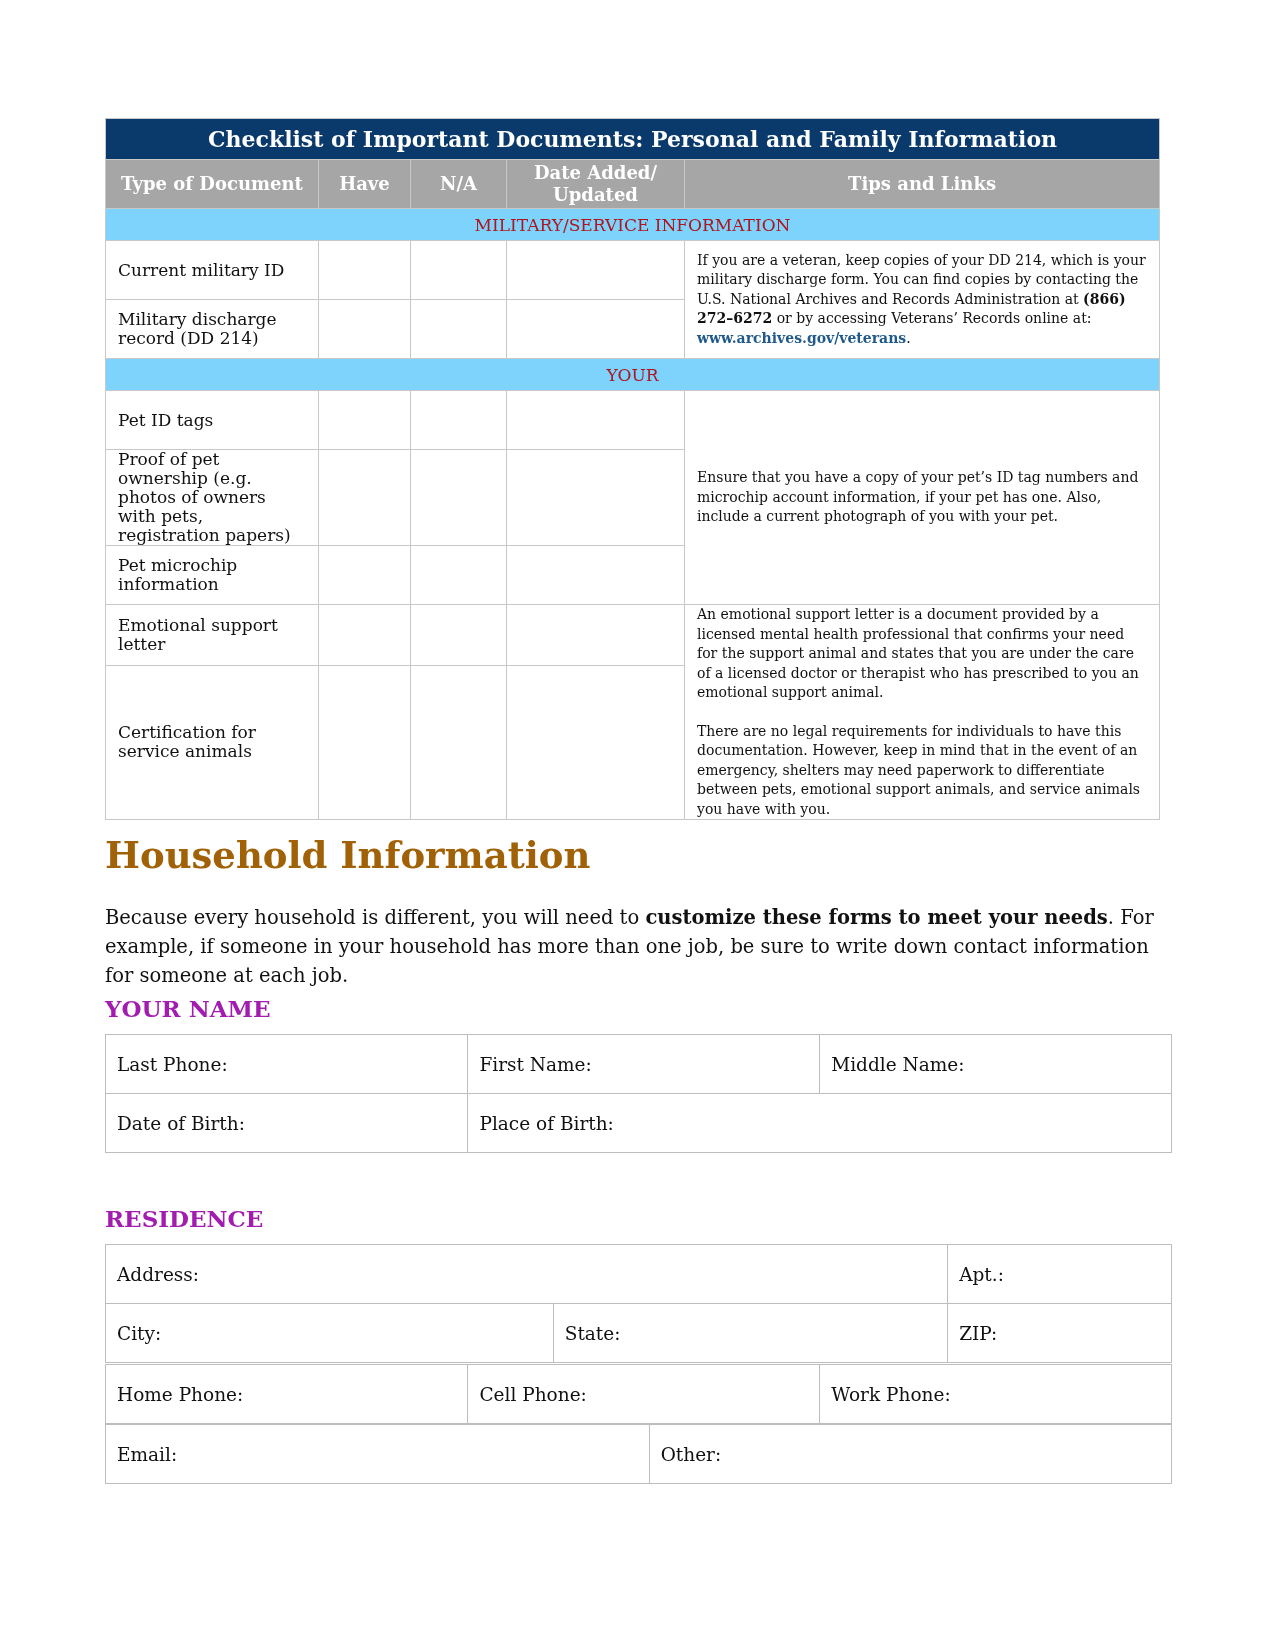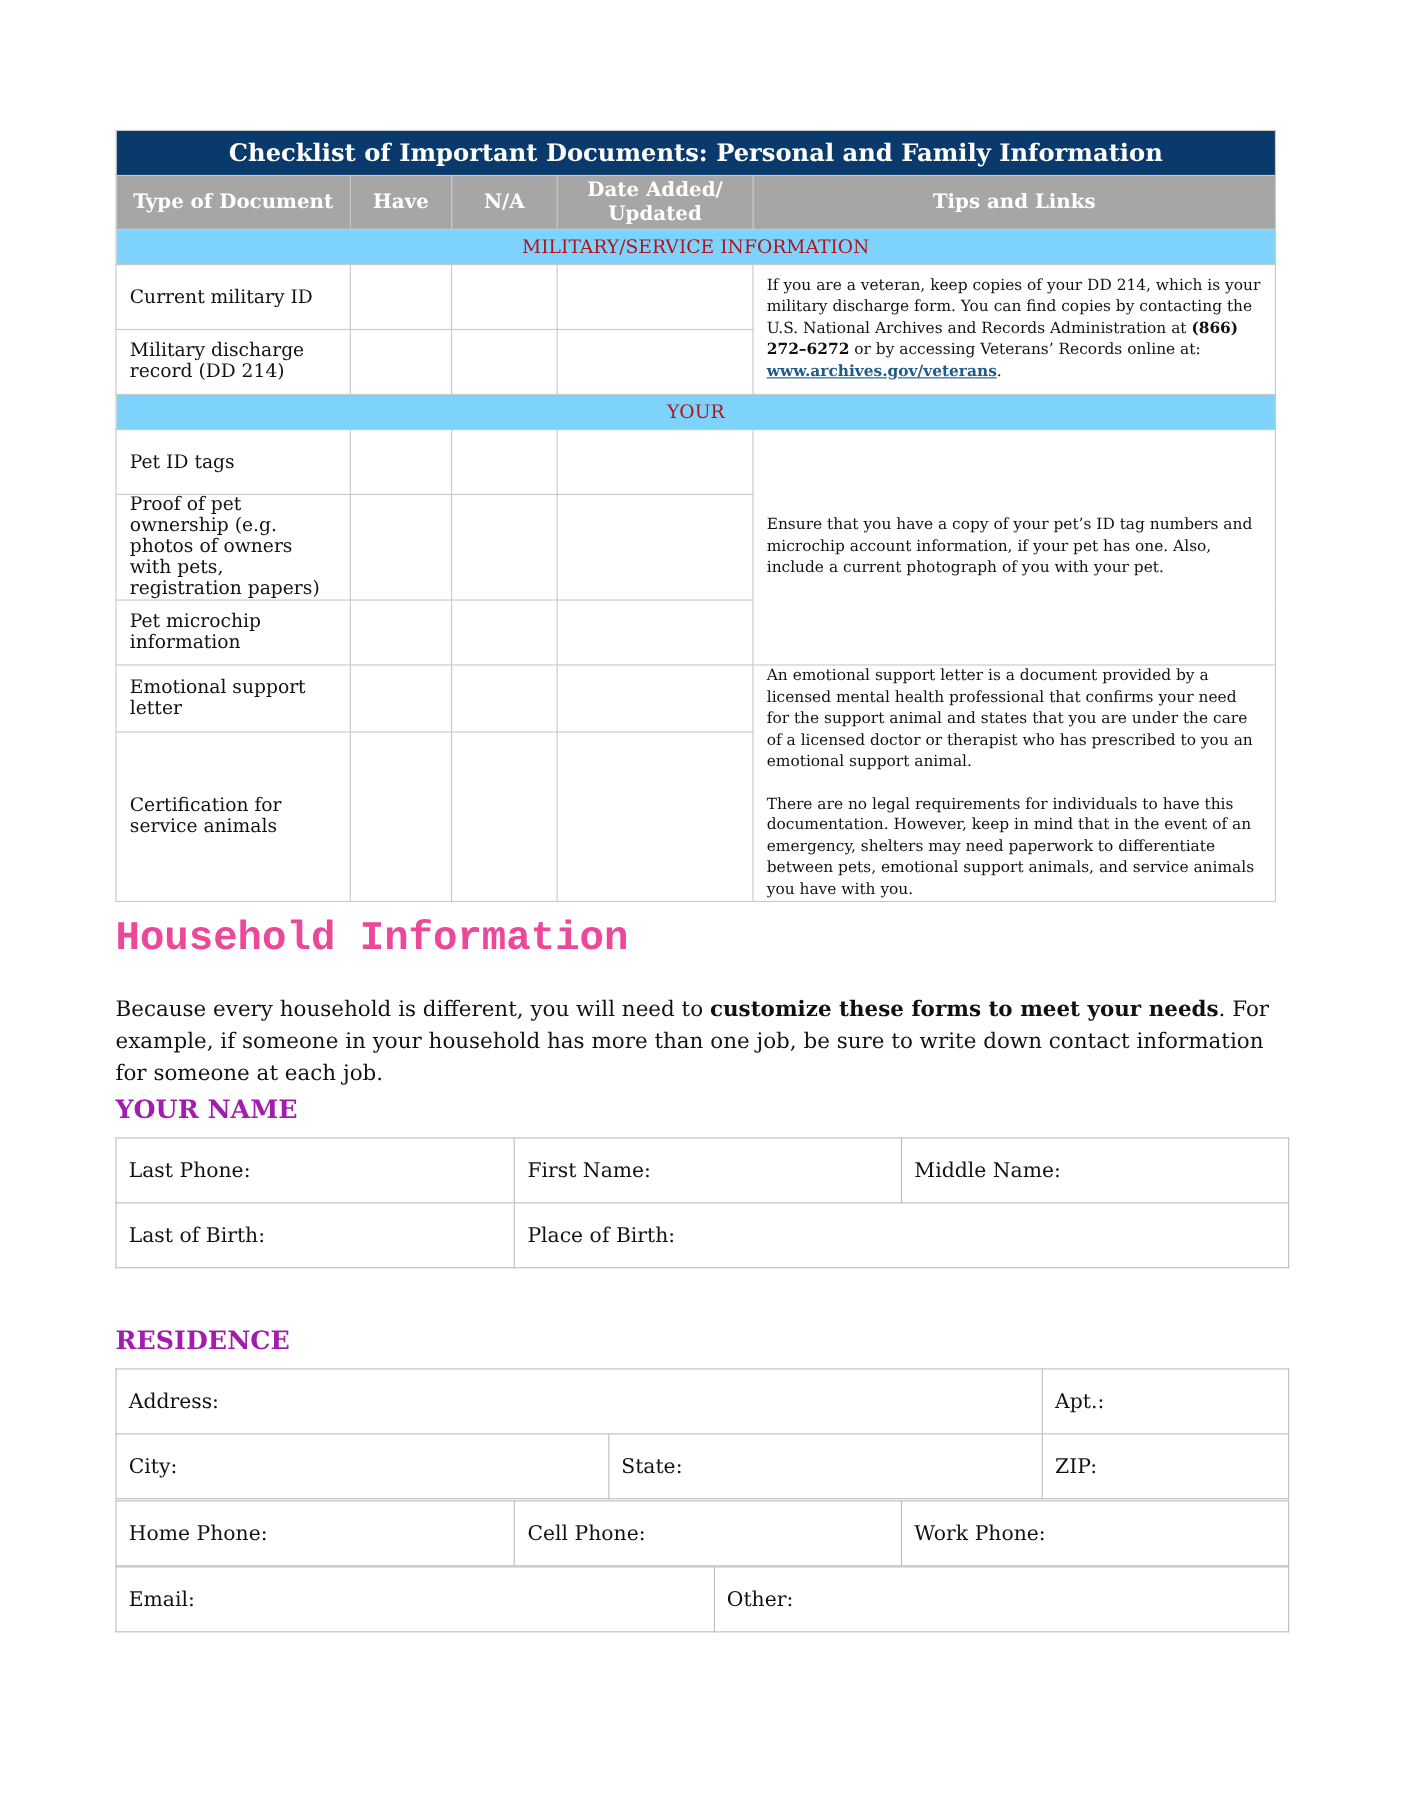--- a/index.html
+++ b/index.html
@@ -5,22 +5,22 @@
   html,body{margin:0;padding:0;background:#fff;}
   body{width:1275px;height:1650px;position:relative;font-family:"DejaVu Serif","Liberation Serif",serif;color:#111;}
   .page{position:absolute;left:0;top:13px;width:1275px;height:1650px;}
   table.chk{position:absolute;left:105px;top:105px;width:1054px;border-collapse:collapse;table-layout:fixed;}
   table.chk td, table.chk th{border:1px solid #c8c8c8;padding:0;vertical-align:middle;}
   .title-row th{background:#0a3a6b;color:#fff;font-size:22px;font-weight:bold;height:40px;text-align:center;border-color:#0a3a6b;}
   .hdr-row th{background:#a6a6a6;color:#fff;font-size:18px;font-weight:bold;height:48px;text-align:center;line-height:22px;border-color:#d0d0d0;}
   .sec-row td{background:#7dd3fc;color:#b0141e;text-align:center;font-size:17px;height:31px;}
   .doc{font-size:17px;padding:0 12px !important;line-height:19px;}
   .tip{font-size:14px;line-height:19.5px;padding:0 12px !important;}
-  .link{color:#1f5a8a;font-weight:bold;text-decoration:underline;}
-  .h-household{position:absolute;left:105px;top:820px;font-size:37px;font-weight:bold;color:#ec4899;margin:0;font-family:Liberation Mono, monospace;}
+  .link{color:#1f5a8a;font-weight:bold;}
+  .h-household{position:absolute;left:105px;top:820px;font-size:37px;font-weight:bold;color:#a16207;margin:0;}
   .intro{position:absolute;left:105px;top:890px;width:1070px;font-size:19.5px;line-height:29px;margin:0;}
   .sub{position:absolute;left:105px;font-size:23px;font-weight:bold;color:#a21caf;margin:0;}
   table.form{position:absolute;left:105px;width:1067px;border-collapse:collapse;table-layout:fixed;}
   table.form td{border:1.5px solid #bdbdbd;height:58px;padding:0 11px;font-size:18.5px;vertical-align:middle;}
   .footer{position:absolute;left:805px;top:1580px;font-size:20px;color:#222;}
 </style>
 </head>
 <body>
 
 <div class="page">
@@ -114,21 +114,21 @@
         <col style="width:33%">
         <col style="width:33%">
       </colgroup>
   <tbody>
         <tr>
     <td>Last Phone:</td>
     <td>First Name:</td>
     <td>Middle Name:</td>
   </tr>
   <tr>
-    <td>Last of Birth:</td>
+    <td>Date of Birth:</td>
     <td colspan="2">Place of Birth:</td>
   </tr>
 </tbody>
     </table>
 
 <h3 class="sub" style="top:1192px">RESIDENCE</h3>
 <table class="form" style="top:1231px">
   <colgroup>
         <col style="width:42%">
         <col style="width:37%">

